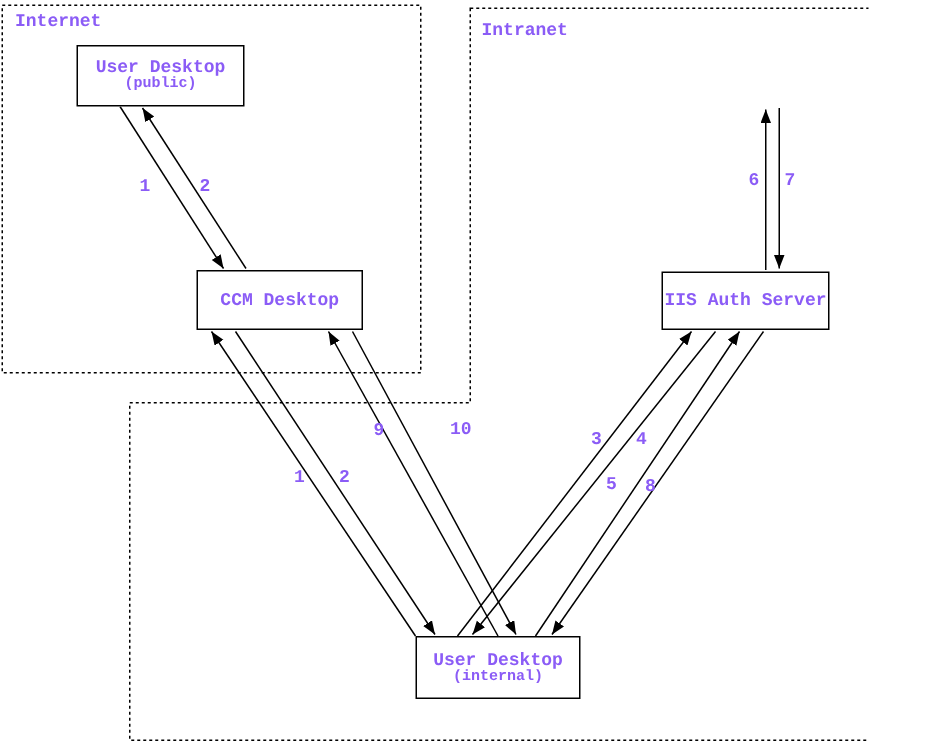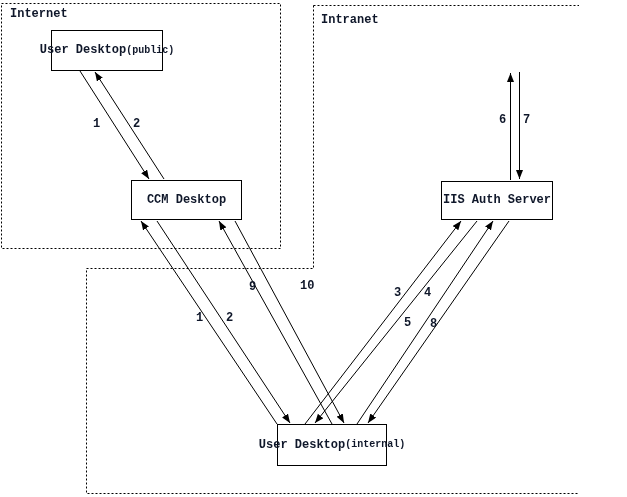--- a/index.html
+++ b/index.html
@@ -1,30 +1,30 @@
 <!DOCTYPE html>
 <html><head>
 <meta charset="utf-8">
 <style>
   html,body{margin:0;padding:0;background:#ffffff;}
   .canvas{
     position:relative;
     width:579px;height:497px;
     background:#ffffff;
     font-family:"Liberation Mono","DejaVu Sans Mono",monospace;
-    color:#0f172a;
+    color:#8b5cf6;
     overflow:hidden;
   }
   .wires{position:absolute;left:0;top:0;}
   .region-outline{fill:none;stroke:#000;stroke-width:1;stroke-dasharray:2 2;}
   .edge{stroke:#000;stroke-width:1;fill:none;}
   .node{
     position:absolute;box-sizing:border-box;
     border:1px solid #000;background:#fff;
-    display:flex;flex-direction:row;align-items:center;justify-content:center;
+    display:flex;flex-direction:column;align-items:center;justify-content:center;
     text-align:center;
   }
   .node-title{font-weight:bold;font-size:12px;line-height:13px;white-space:nowrap;}
   .node-sub{font-weight:bold;font-size:10px;line-height:10px;white-space:nowrap;}
   .node-sub:empty{display:none;}
   .region-label{position:absolute;font-weight:bold;font-size:12px;line-height:12px;white-space:nowrap;}
   .edge-label{position:absolute;font-weight:bold;font-size:12px;line-height:12px;white-space:nowrap;}
 </style>
 </head>
 <body>

